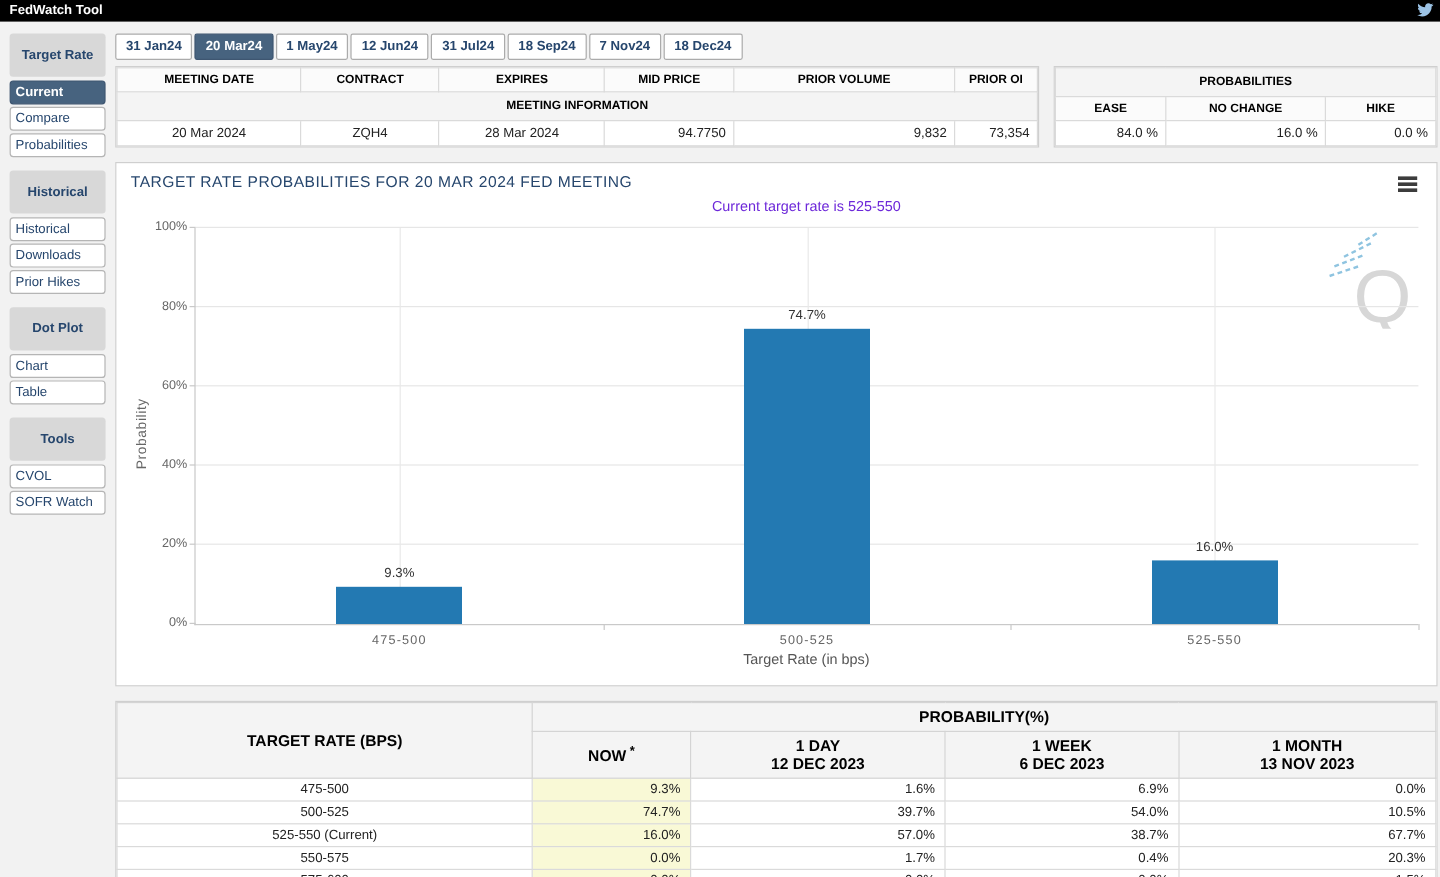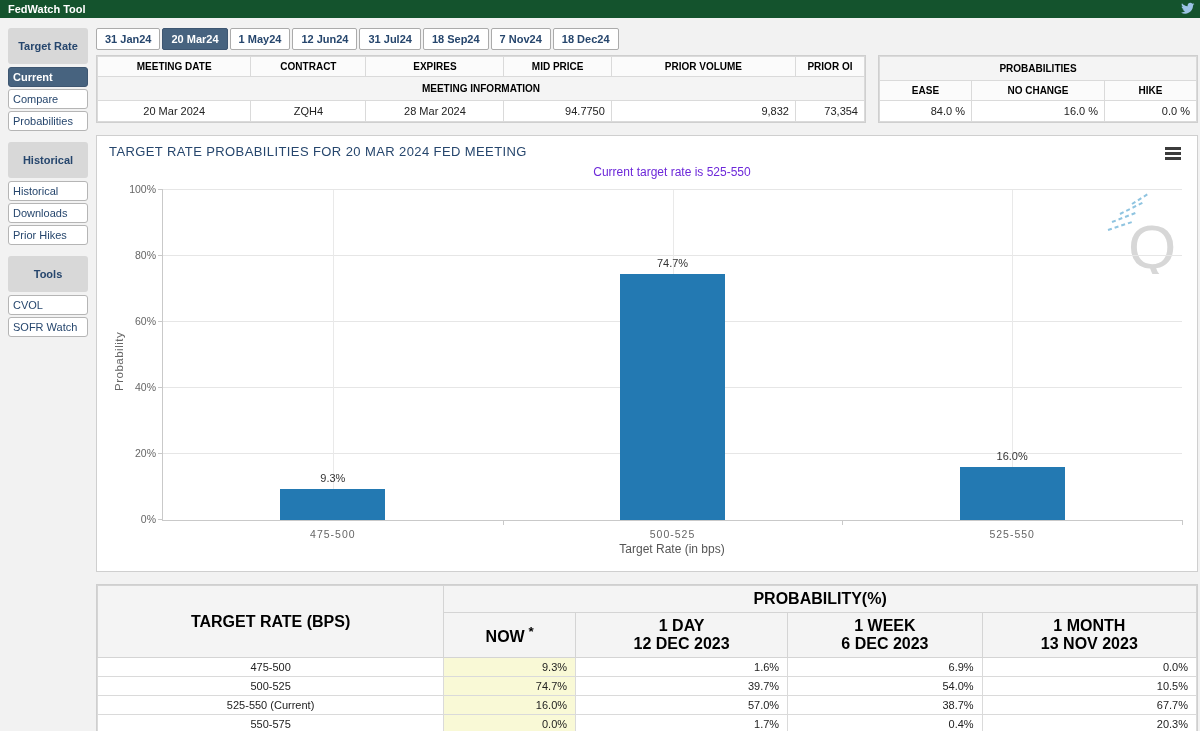--- a/index.html
+++ b/index.html
@@ -1,20 +1,20 @@
 <!DOCTYPE html>
 <html><head>
 <meta charset="utf-8">
 <style>
   * { box-sizing: border-box; margin: 0; padding: 0; }
   html,body { width:1200px; height:731px; overflow:hidden; }
   body { background:#f2f2f2; font-family:"Liberation Sans", sans-serif; color:#222; }
 
   
-  .app-header { position:relative; height:18px; background:#14532d; color:#fff;
+  .app-header { position:relative; height:18px; background:#000000; color:#fff;
     font-size:11px; font-weight:bold; line-height:18px; padding-left:8px; }
   .twitter { position:absolute; right:0px; top:1px; width:20px; height:16px; cursor:pointer; }
   .twitter svg { width:16px; height:14px; fill:#9cc3e5; }
 
   
   .layout { display:flex; padding:10px 2px 0 8px; }
   .sidebar { width:80px; flex:none; }
   .main { flex:1; margin-left:8px; min-width:0; }
 
   
@@ -67,21 +67,21 @@
   .bar-label { position:absolute; font-size:11px; color:#333; transform:translateX(-50%); }
   .xcat-label { position:absolute; top:calc(100% + 8px); transform:translateX(-50%);
     font-size:10.5px; color:#666; letter-spacing:1px; }
   .xlabel { position:absolute; left:65px; right:15px; top:406px; text-align:center;
     color:#555; font-size:12px; }
   .watermark { position:absolute; right:4px; top:2px; pointer-events:none; }
 
   
   .table-panel { margin-top:12px; background:#fff; border:1px solid #cfcfcf; }
   .ptable { width:100%; border-collapse:collapse; }
-  .ptable th { background:#f4f4f4; border:1px solid #d4d4d4; font-size:16px; font-weight:bold;
+  .ptable th { background:#f4f4f4; border:1px solid #d4d4d4; font-size:13px; font-weight:bold;
     text-align:center; padding:4px 2px; color:#000; }
   .ptable th .sub2 { font-weight:bold; }
   .ptable td { border:1px solid #dadada; font-size:11px; padding:3px 8px; background:#fff; }
   .ptable td.rate { text-align:center; }
   .ptable td.num { text-align:right; }
   .ptable td.now { background:#f9f9d6; }
 </style>
 </head>
 <body>
 
@@ -100,20 +100,25 @@
         <div class="sb-header">Target Rate</div>
         <div class="sb-item selected">Current</div>
         <div class="sb-item">Compare</div>
         <div class="sb-item">Probabilities</div>
       </div>
       <div class="sb-section">
         <div class="sb-header">Historical</div>
         <div class="sb-item">Historical</div>
         <div class="sb-item">Downloads</div>
         <div class="sb-item">Prior Hikes</div>
+      </div>
+      <div class="sb-section">
+        <div class="sb-header">Dot Plot</div>
+        <div class="sb-item">Chart</div>
+        <div class="sb-item">Table</div>
       </div>
       <div class="sb-section">
         <div class="sb-header">Tools</div>
         <div class="sb-item">CVOL</div>
         <div class="sb-item">SOFR Watch</div>
       </div>
     </nav>
 
   <div class="main">
     <div class="tabs" id="tabs">

